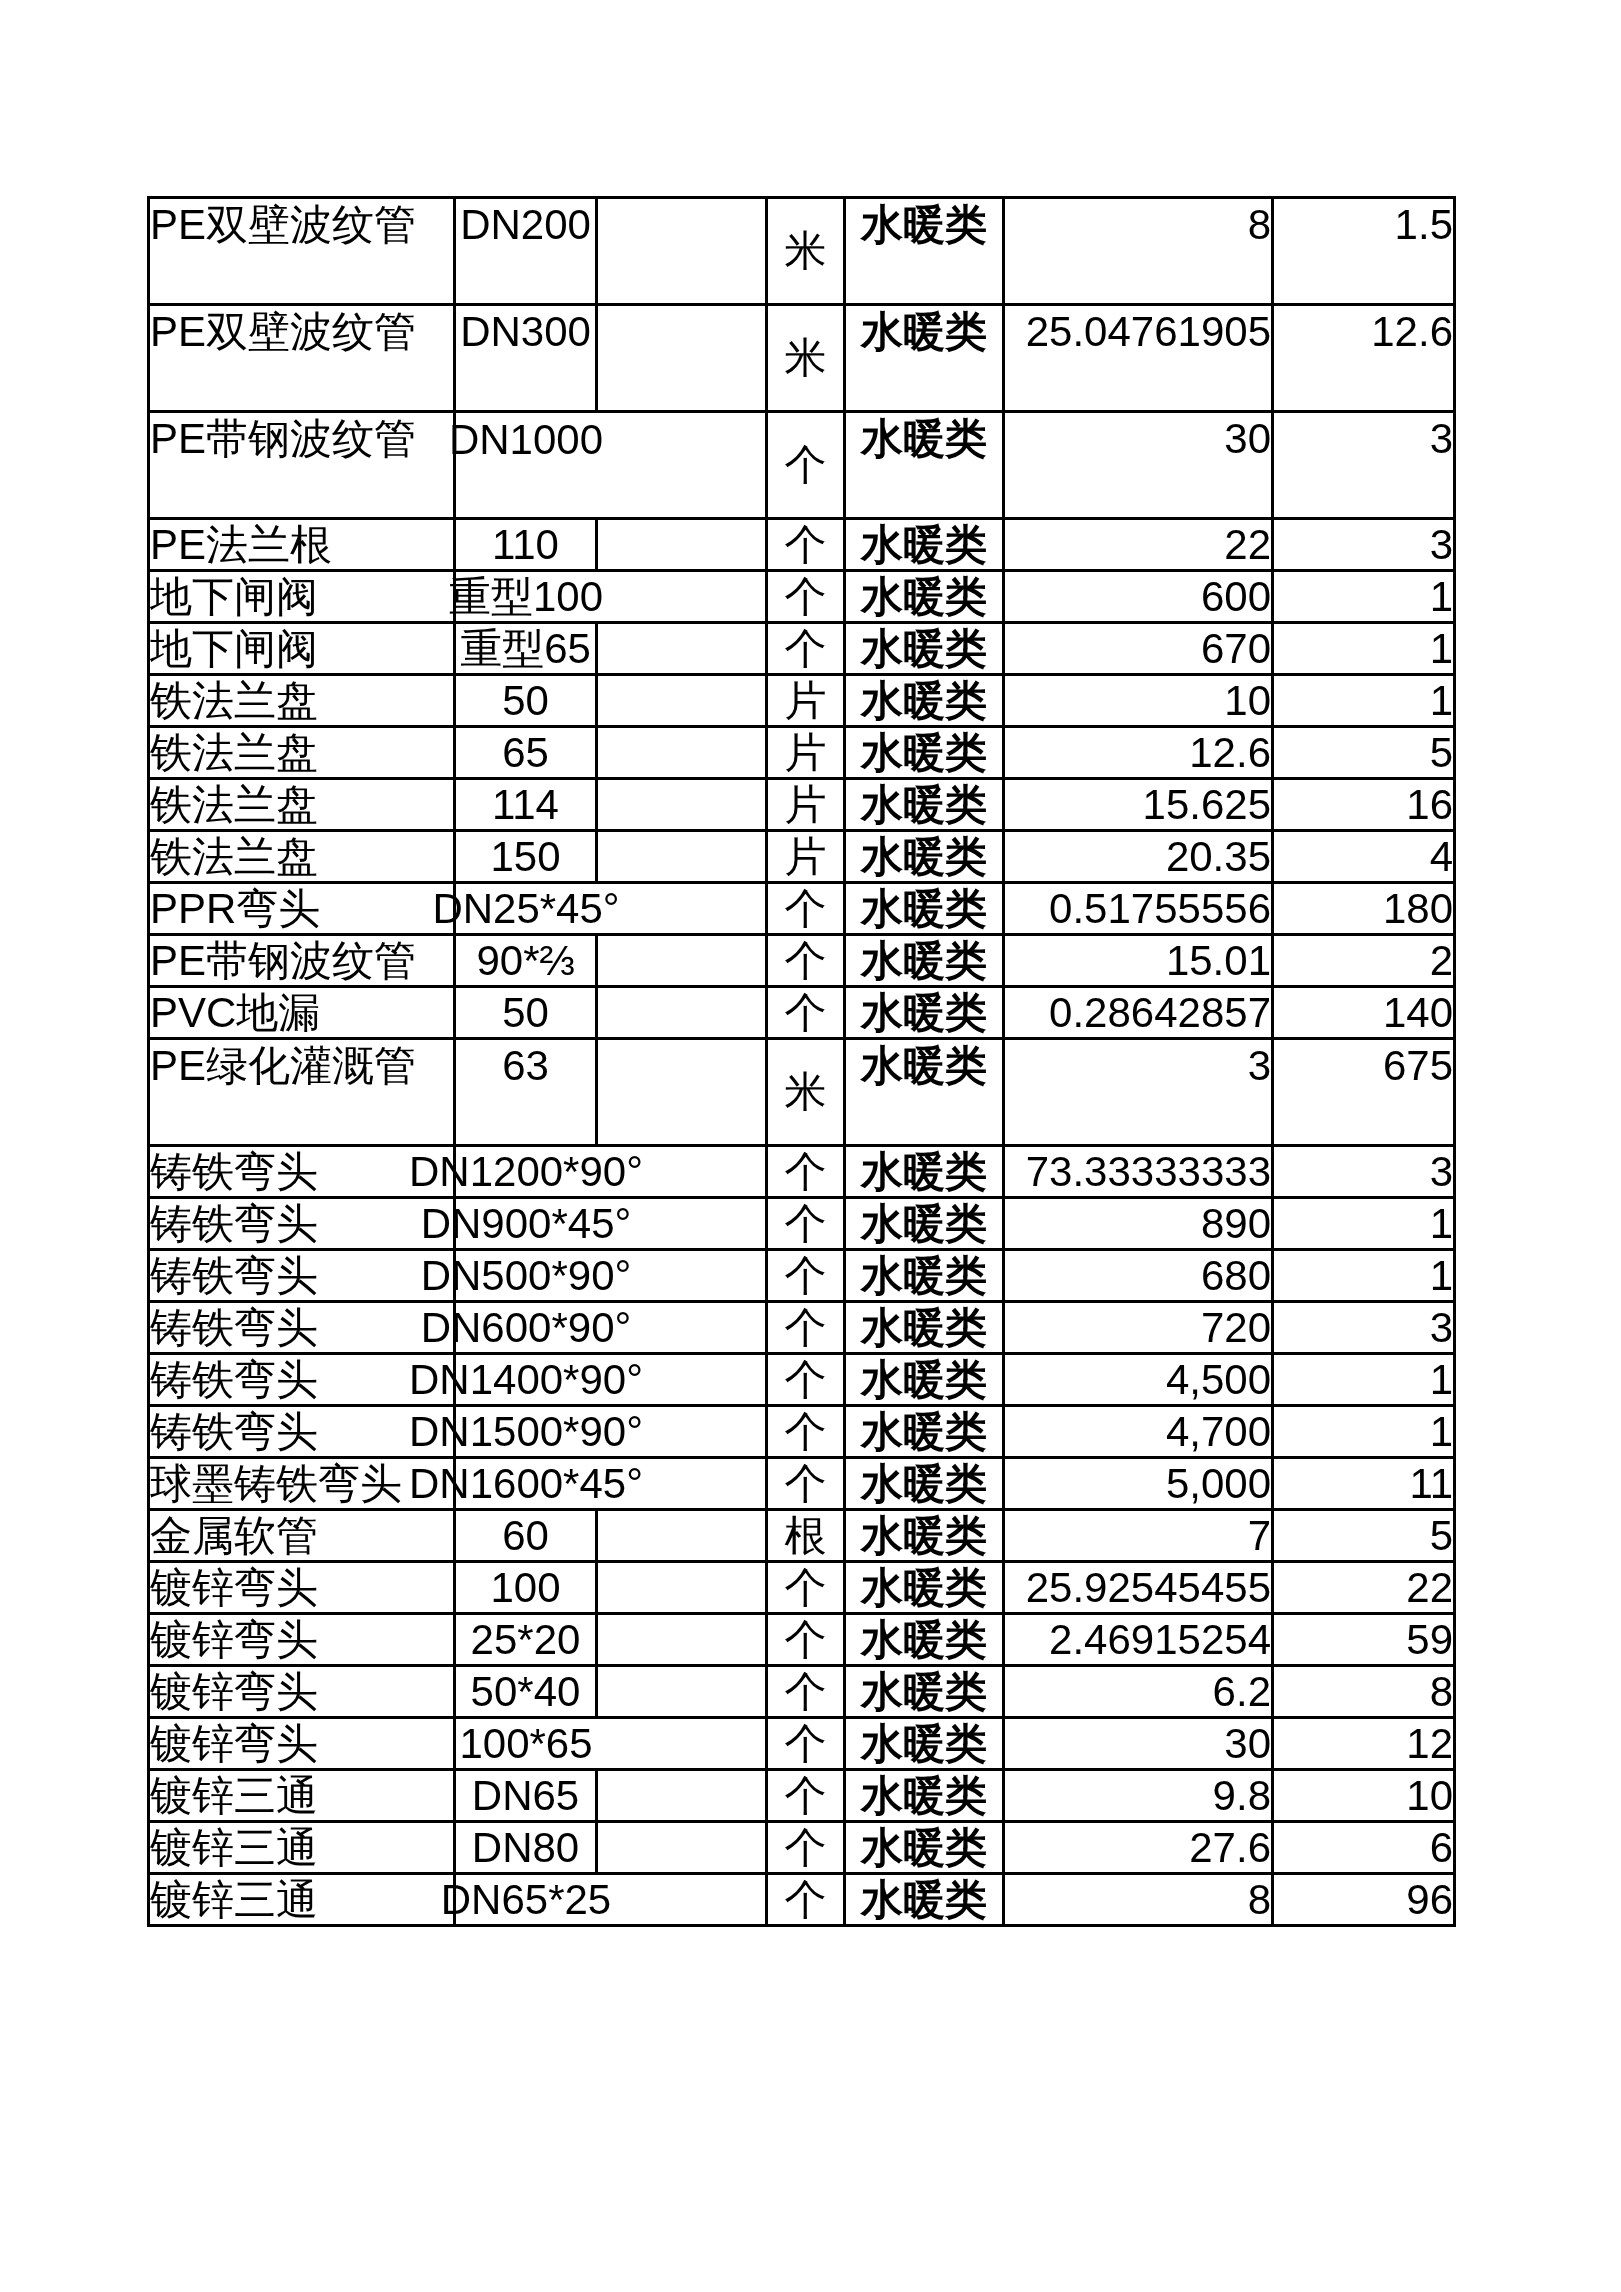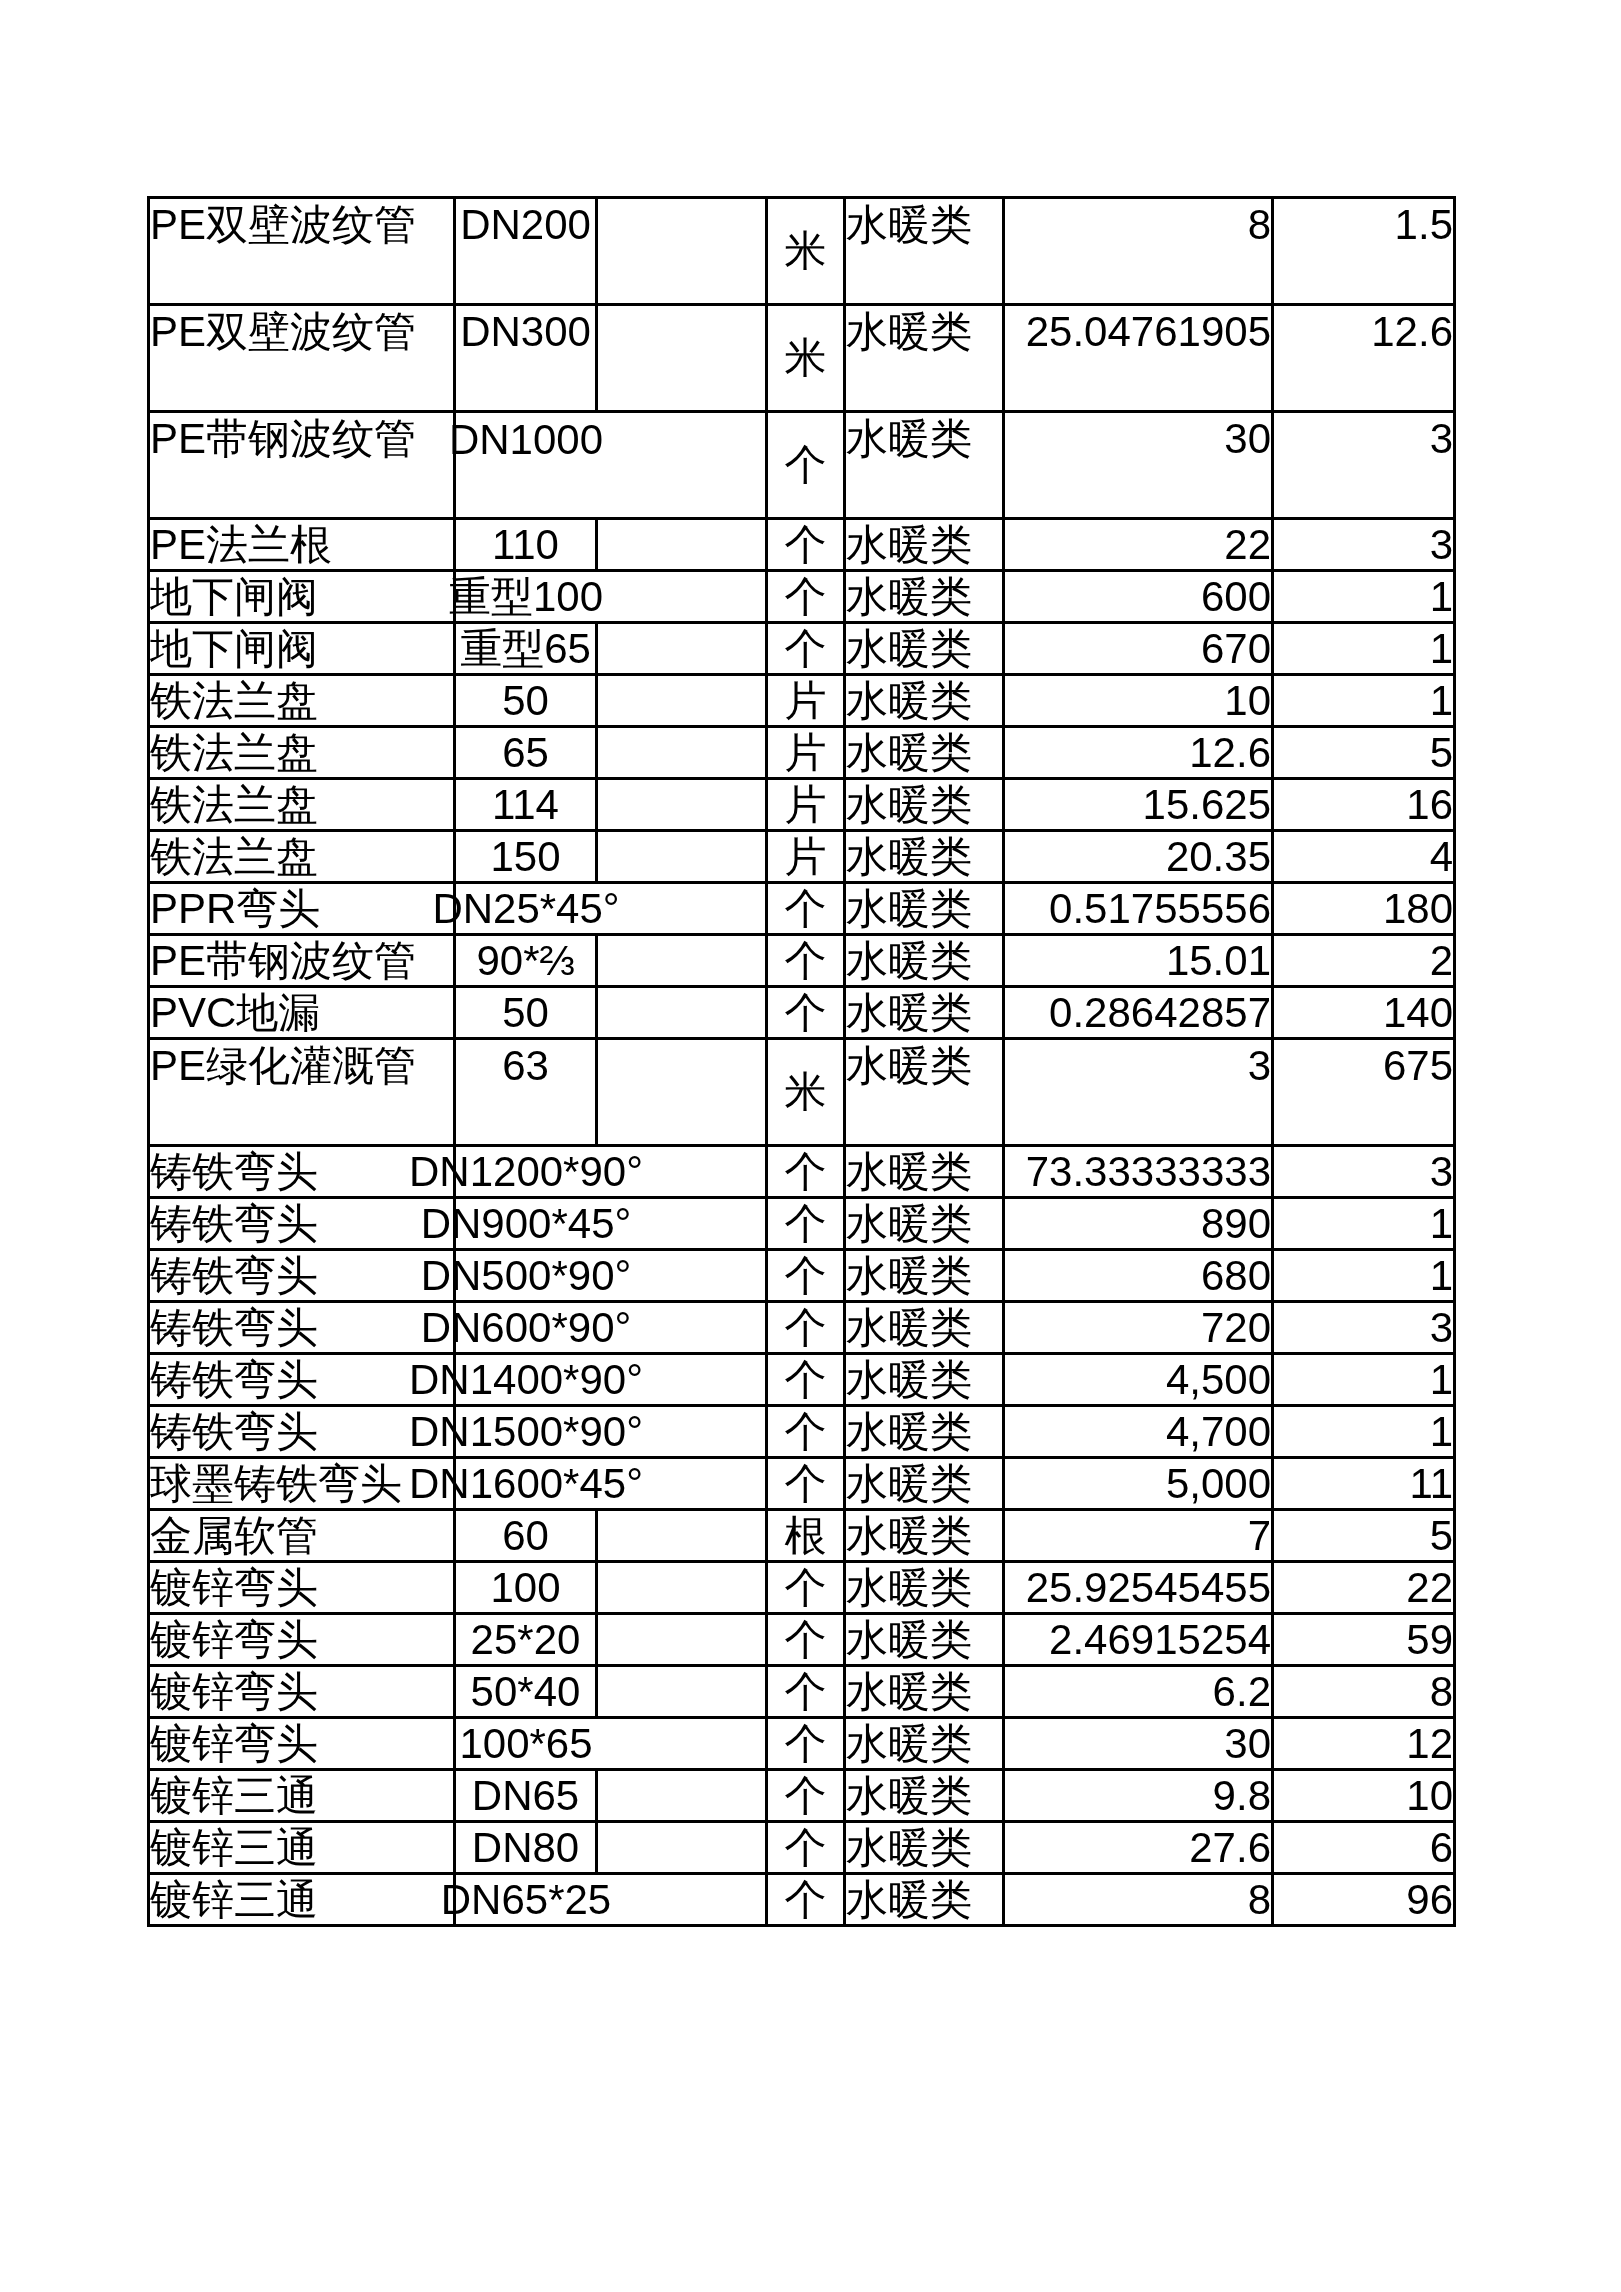--- a/index.html
+++ b/index.html
@@ -34,21 +34,21 @@
     white-space: nowrap;
   }
   tr.row { height: 52px; }
   tr.row.tall { height: 107px; }
   tr.row.medium { height: 67px; }
 
   td.c-name  { text-align: left;  padding-left: 9.8px; }
   td.c-spec  { text-align: center; }
   td.c-empty { }
   td.c-unit  { text-align: center; }
-  td.c-cat   { text-align: left;  padding-left: 4.9px; }
+  td.c-cat   { text-align: center;  padding-left: 4.9px; font-weight: bold; }
   td.c-price { text-align: right; padding-right: 7.8px; }
   td.c-qty   { text-align: right; padding-right: 7.8px; }
 
   
   tr.tall td { vertical-align: top; padding-top: 3.9px; }
   tr.tall td.c-unit { vertical-align: middle; padding-top: 0; }
 
   
   td.spanned { position: relative; overflow: hidden; text-align: center; }
   td.spanned .spec-text {

